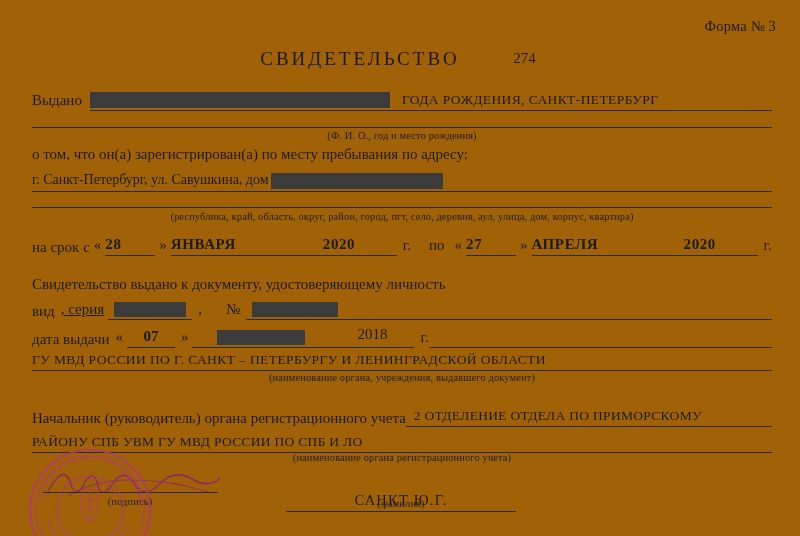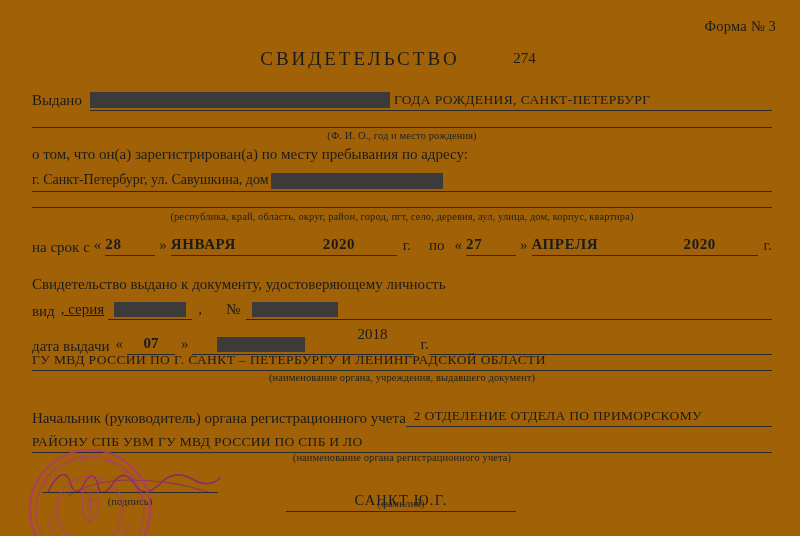--- a/index.html
+++ b/index.html
@@ -85,21 +85,21 @@
     flex: 1;
     display: flex;
     align-items: flex-end;
     border-bottom: 1px solid #2a2a2a;
     padding-bottom: 2px;
   }
   #r-vydano .redact { width: 300px; height: 16px; }
   #r-vydano .tail {
     font-size: 13.5px;
     letter-spacing: 0.4px;
-    margin-left: 4px;
+    margin-left: 12px;
   }
   #line2 { top: 126px; height: 1px; }
   #cap-fio { top: 130px; }
   #r-otom { top: 146px; }
   #r-addr {
     top: 172px;
     display: flex;
     align-items: flex-end;
   }
   #r-addr .fill {
@@ -153,21 +153,21 @@
   #r-data {
     top: 326px;
     display: flex;
     align-items: flex-end;
     font-size: 15px;
   }
   #r-data .q { padding: 0 4px 2px 6px; }
   #r-data .d { width: 48px; border-bottom: 1px solid #2a2a2a; text-align: center; padding-bottom: 2px; font-weight: 700;}
   #r-data .mo { width: 138px; border-bottom: 1px solid #2a2a2a; padding-bottom: 2px; text-align: center; }
   #r-data .redact-m { width: 88px; height: 15px; }
-  #r-data .yr { width: 84px; border-bottom: 1px solid #2a2a2a; text-align: center; padding-bottom: 11px; font-weight: 400;}
+  #r-data .yr { width: 84px; border-bottom: 1px solid #2a2a2a; text-align: center; padding-bottom: 4px; font-weight: 400;}
   #r-data .gg { padding: 0 0 2px 6px; }
   #r-data .rest { flex: 1; border-bottom: 1px solid #2a2a2a; padding-bottom: 2px; }
   #r-organ {
     top: 352px;
     border-bottom: 1px solid #2a2a2a;
     font-size: 13.5px;
     letter-spacing: 0.4px;
     padding-bottom: 2px;
   }
   #cap-organ { top: 372px; }

